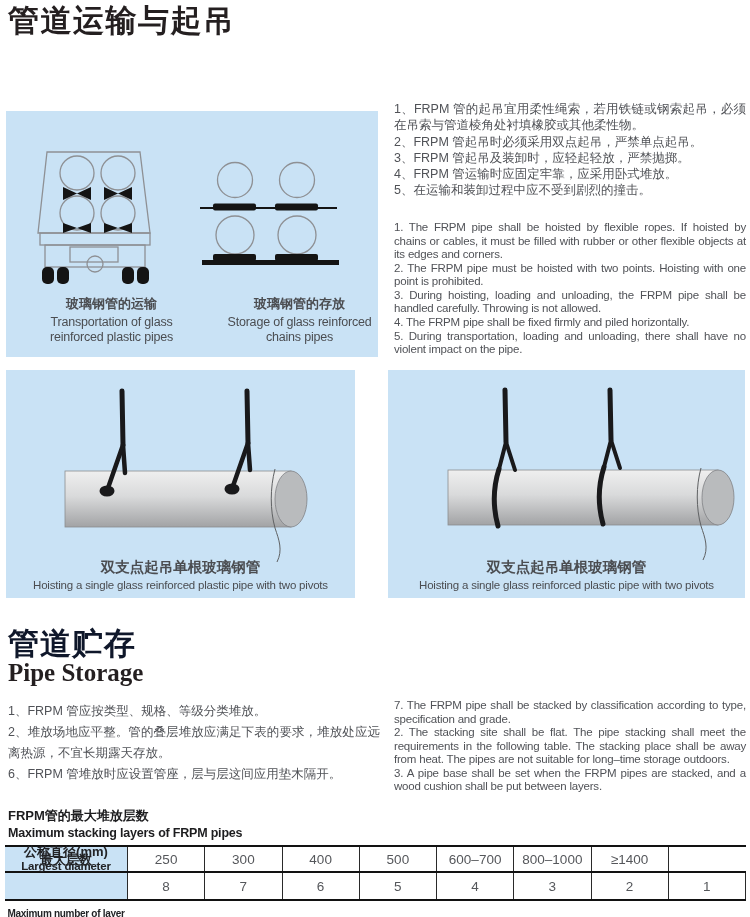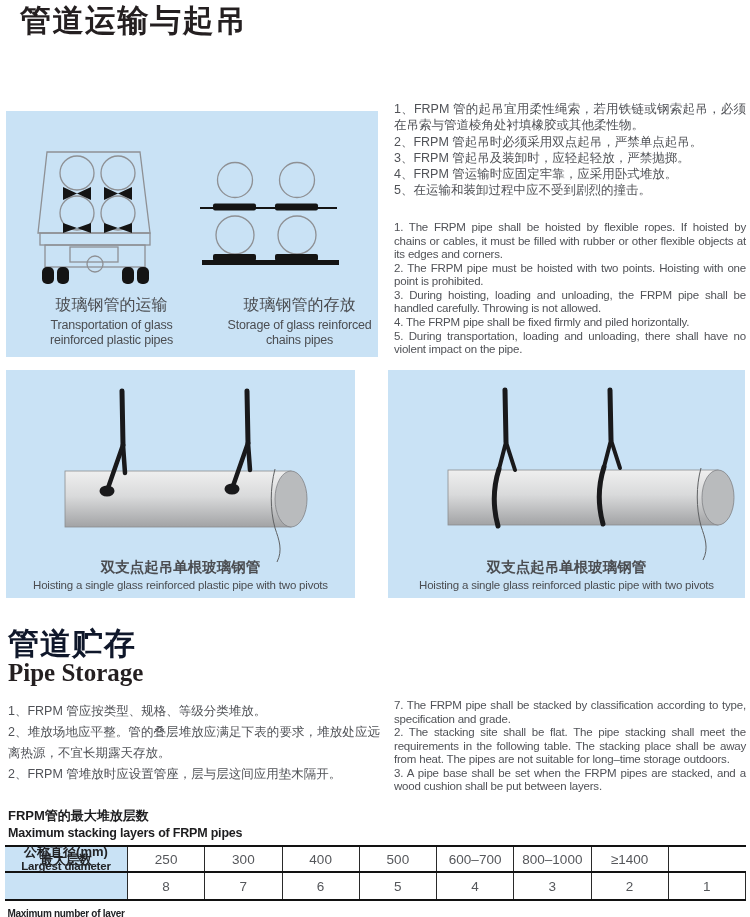--- a/index.html
+++ b/index.html
@@ -1,29 +1,29 @@
 <!DOCTYPE html>
 <html><head>
 <meta charset="utf-8">
 <style>
   html,body{margin:0;padding:0;background:#ffffff;}
   .page{position:relative;width:750px;height:917px;background:#fff;overflow:hidden;
         font-family:"Liberation Sans","DejaVu Sans",sans-serif;color:#53555a;}
 
-  .h1{position:absolute;left:20px;top:0px;font-size:31px;font-weight:bold;
+  .h1{position:absolute;left:8px;top:0px;font-size:31px;font-weight:bold;
       color:#241f20;letter-spacing:1.5px;white-space:nowrap;}
 
   .panel{position:absolute;background:#c9e2f5;}
   #panel-figs{left:6px;top:111px;width:372px;height:246px;}
   #panel-hoist-left{left:6px;top:370px;width:349px;height:228px;}
   #panel-hoist-right{left:388px;top:370px;width:357px;height:228px;}
   .panel svg{position:absolute;left:0;top:0;}
 
   .figcap{position:absolute;top:184px;width:175px;text-align:center;color:#4b4d51;}
-  .figcap .zh{margin:0 0 2px;font-size:16px;font-weight:normal;}
+  .figcap .zh{margin:0 0 2px;font-size:13px;font-weight:bold;}
   .figcap .en{margin:0;font-size:12.5px;line-height:1.18;letter-spacing:-0.2px;}
   #figcap-1{left:18px;} #figcap-2{left:206px;}
 
   .hoistcap{position:absolute;left:0;right:0;top:188px;text-align:center;color:#4b4d51;}
   .hoistcap .zh{margin:0;font-size:14.5px;font-weight:bold;}
   .hoistcap .en{margin:2px 0 0;font-size:11.5px;letter-spacing:-0.2px;white-space:nowrap;}
 
   .col-right{position:absolute;left:394px;width:352px;}
   .zh-list{font-size:12.5px;line-height:1.3;text-align:justify;color:#505257;}
   .zh-list p{margin:0;}
@@ -188,21 +188,21 @@
       <p class="en">Hoisting a single glass reinforced plastic pipe with two pivots</p>
     </div>
   </div>
 
   <div class="h2-zh">管道贮存</div>
   <div class="h2-en">Pipe Storage</div>
 
   <div class="zh-list" id="zh-store">
     <p>1、FRPM 管应按类型、规格、等级分类堆放。</p>
     <p>2、堆放场地应平整。管的叠层堆放应满足下表的要求，堆放处应远离热源，不宜长期露天存放。</p>
-    <p>2、FRPM 管堆放时应设置管座，层与层这间应用垫木隔开。</p>
+    <p>6、FRPM 管堆放时应设置管座，层与层这间应用垫木隔开。</p>
   </div>
   <div class="en-list col-right" id="en-store">
     <p>7. The FRPM pipe shall be stacked by classification according to type, specification and grade.</p>
     <p>2. The stacking site shall be flat. The pipe stacking shall meet the requirements in the following table. The stacking place shall be away from heat. The pipes are not suitable for long–time storage outdoors.</p>
     <p>3. A pipe base shall be set when the FRPM pipes are stacked, and a wood cushion shall be put  between layers.</p>
   </div>
 
   <div class="tbl-title">
     <p class="zh">FRPM管的最大堆放层数</p>
     <p class="en">Maximum stacking layers of FRPM pipes</p>

